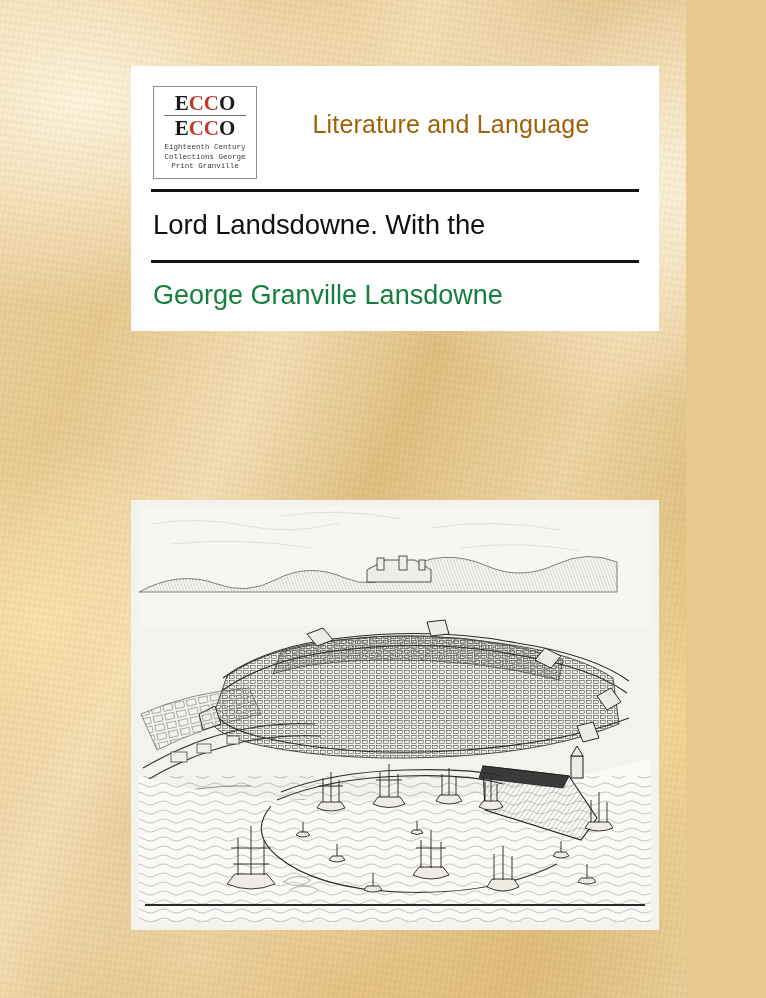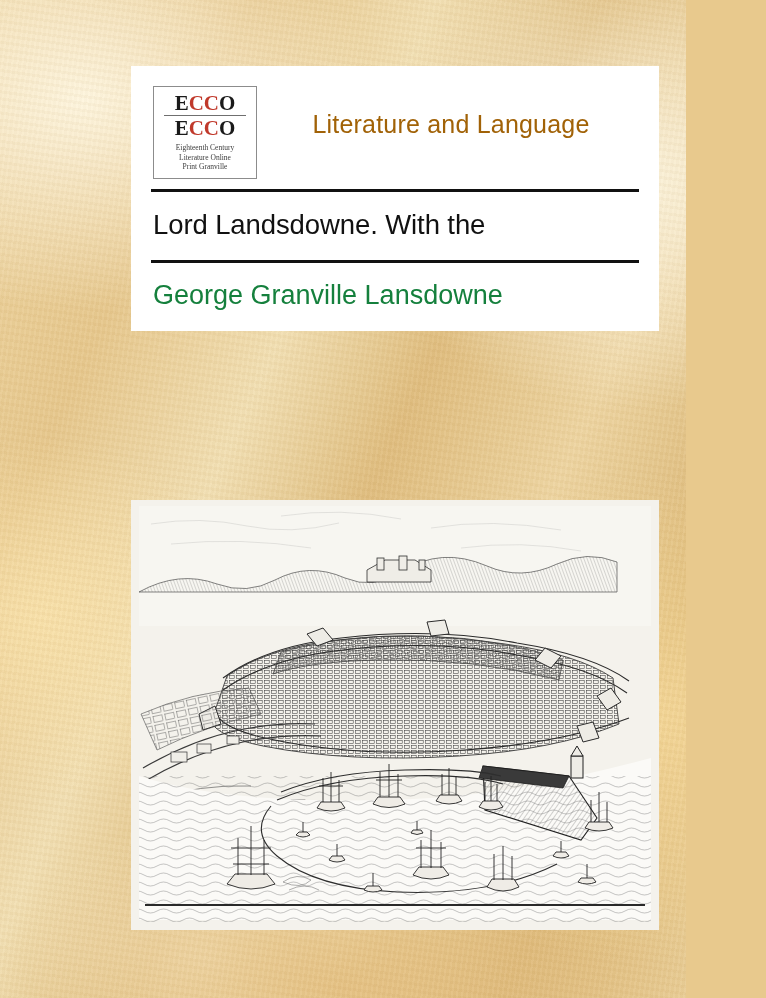--- a/index.html
+++ b/index.html
@@ -89,21 +89,21 @@
     font-weight: bold;
     font-size: 21px;
     line-height: 20px;
     color: #1a1a1a;
   }
   .ecco-bot .oo {
     color: #c0392b;
   }
   .ecco-sub {
     margin-top: 5px;
-    font-family: Liberation Serif, serif;
+    font-family: Liberation Mono, monospace;
     font-size: 7.5px;
     line-height: 9.5px;
     color: #3b3b3b;
   }
 
   .category {
     flex: 1 1 auto;
     text-align: center;
     font-size: 25px;
     color: #a16207;
@@ -159,21 +159,21 @@
   <div class="cover">
 
     <div class="header-row">
 
       <div class="ecco">
         <div class="ecco-top"><span>E</span><span class="oo">CC</span><span>O</span></div>
         <div class="ecco-rule"></div>
         <div class="ecco-bot"><span>E</span><span class="oo">CC</span><span>O</span></div>
         <div class="ecco-sub">
           <div>Eighteenth Century</div>
-          <div>Literature Online</div>
+          <div>Collections George</div>
           <div>Print Granville</div>
         </div>
       </div>
 
       <div class="category">Literature and Language</div>
     </div>
 
     <div class="rule"></div>
 
     <div class="title-block">

